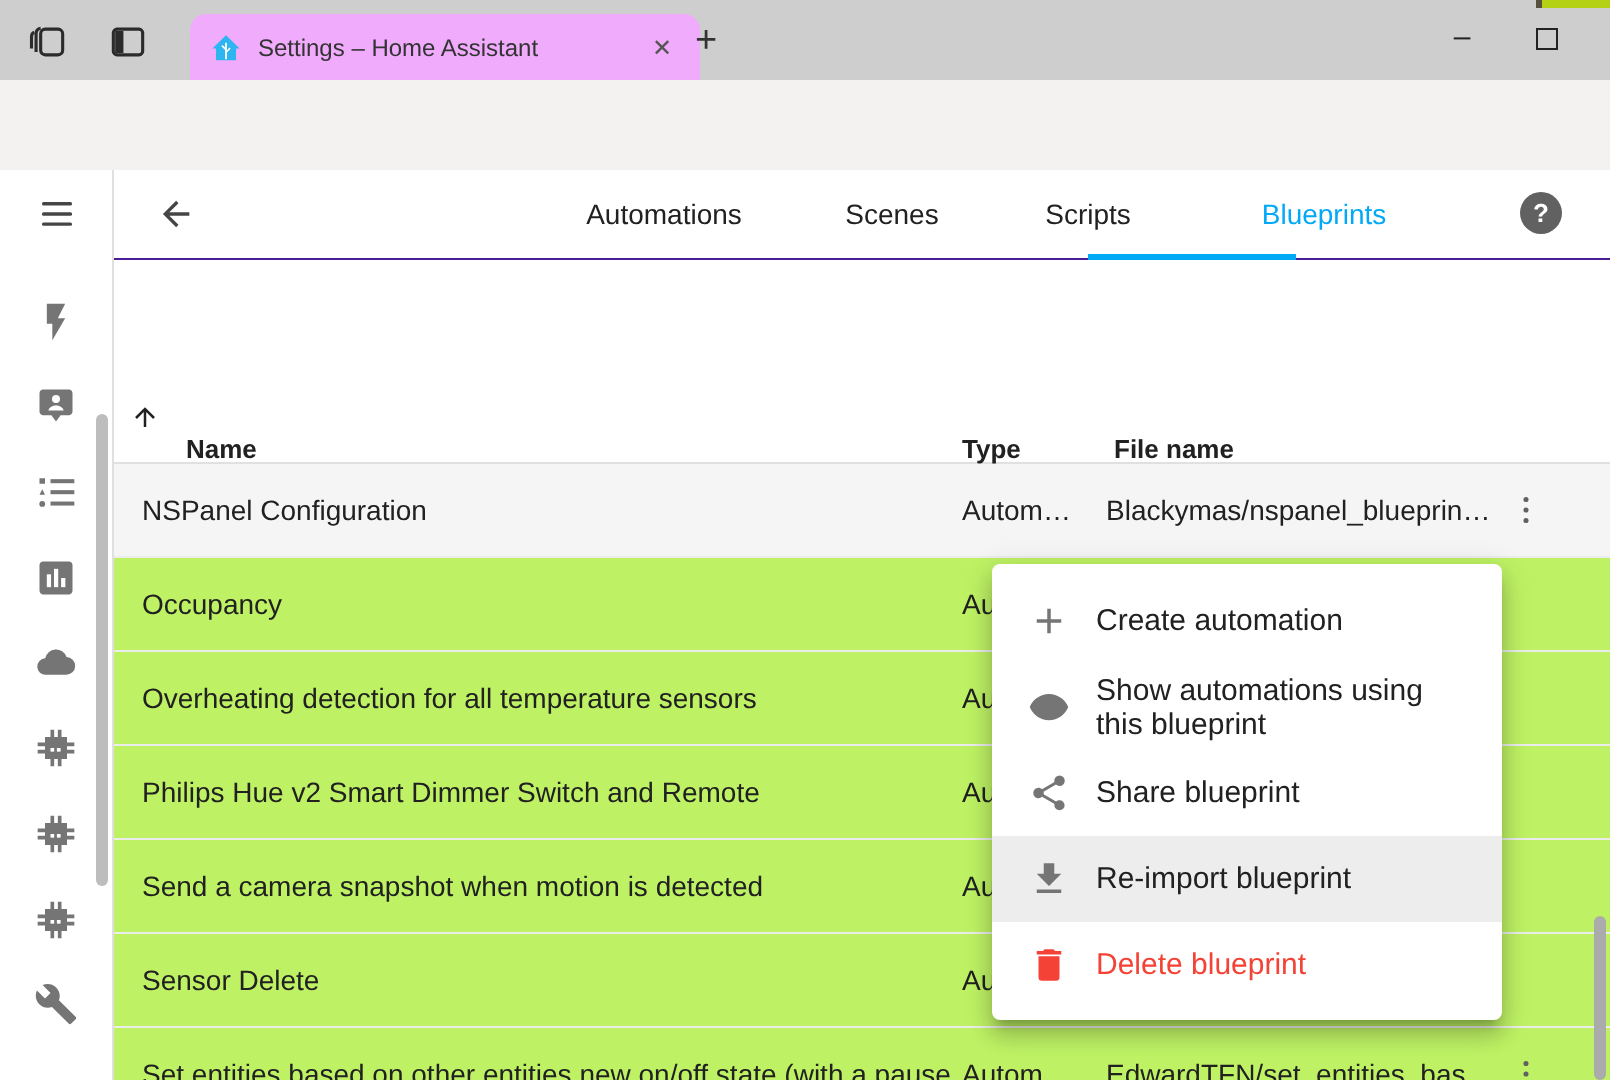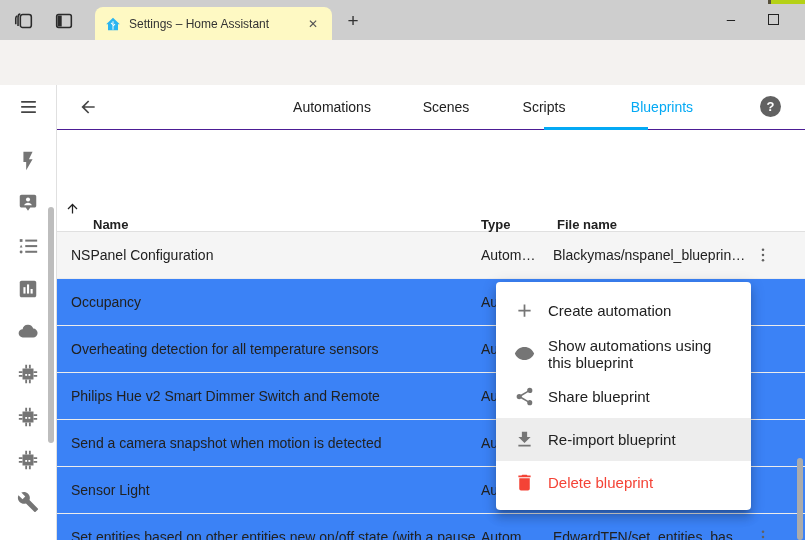--- a/index.html
+++ b/index.html
@@ -3,21 +3,21 @@
 <meta charset="utf-8">
 <style>
   * { margin:0; padding:0; box-sizing:border-box; }
   html,body { width:805px; height:540px; overflow:hidden; background:#fff;
     font-family:"Liberation Sans","DejaVu Sans",sans-serif; }
   .win { position:relative; width:805px; height:540px; background:#cecece; overflow:hidden; }
 
   
   .titlebar { position:absolute; left:0; top:0; width:100%; height:40px; background:#cecece; }
   .tb-icon { position:absolute; width:22px; height:22px; color:#2b2b2b; }
-  .tab { position:absolute; left:95px; top:7px; width:237px; height:33px; background:#fef9c3;
+  .tab { position:absolute; left:95px; top:7px; width:255px; height:33px; background:#f0abfc;
     border-radius:8px 8px 0 0; display:flex; align-items:center; padding:0 10px; }
   .tab-title { flex:1; font-size:12px; color:#333; margin-left:8px; white-space:nowrap;
     overflow:hidden; }
   .tab-close { font-size:12px; color:#555; padding:2px 4px; cursor:default; }
   .newtab { position:absolute; left:341px; top:9px; font-size:19px; color:#333; width:24px;
     height:24px; text-align:center; line-height:24px; font-weight:400; }
   .win-min { position:absolute; left:716px; top:8px; width:30px; height:24px; color:#222;
     font-size:15px; text-align:center; line-height:22px; }
   .win-max { position:absolute; left:768px; top:14px; width:11px; height:11px;
     border:1.5px solid #222; }
@@ -69,21 +69,21 @@
   .search-input { border:none; outline:none; font-size:16px; color:#212121; margin-left:13px;
     width:400px; background:transparent; font-family:"Liberation Sans","DejaVu Sans",sans-serif; }
   .search-input::placeholder { color:#8f8f8f; }
 
   .thead { position:absolute; left:57px; right:0; top:100px; height:47px;
     border-bottom:1px solid #e0e0e0; font-size:13px; font-weight:700; color:#212121; }
   .th { position:absolute; top:16px; line-height:47px; white-space:nowrap; }
   .sort-ic { position:absolute; left:8px; top:16px; width:15px; height:15px; color:#212121; }
 
   .trow { position:absolute; left:57px; right:0; height:47px; border-bottom:1px solid #ececec;
-    font-size:14px; color:#212121; background:#3b82f6; }
+    font-size:14px; color:#212121; background:#bef264; }
   .trow.hl { background:#f5f5f5; }
   .cell { position:absolute; top:0; line-height:47px; white-space:nowrap; overflow:hidden; }
   .c-name { left:14px; width:406px; }
   .c-type { left:424px; width:64px; }
   .c-file { left:496px; width:196px; }
   .kebab { position:absolute; left:697px; top:14px; width:18px; height:18px; color:#616161; }
 
   
   .menu { position:absolute; left:496px; top:197px; width:255px; height:228px; background:#fff;
     border-radius:4px; padding:7px 0; z-index:10;
@@ -362,21 +362,21 @@
       <span class="cell c-name">Philips Hue v2 Smart Dimmer Switch and Remote</span>
       <span class="cell c-type">Autom…</span>
       <span class="cell c-file"></span>
     </div>
     <div class="trow" style="top:335px;">
       <span class="cell c-name">Send a camera snapshot when motion is detected</span>
       <span class="cell c-type">Autom…</span>
       <span class="cell c-file"></span>
     </div>
     <div class="trow" style="top:382px;">
-      <span class="cell c-name">Sensor Light</span>
+      <span class="cell c-name">Sensor Delete</span>
       <span class="cell c-type">Autom…</span>
       <span class="cell c-file"></span>
     </div>
     <div class="trow" style="top:429px;">
       <span class="cell c-name">Set entities based on other entities new on/off state (with a pause entity)</span>
       <span class="cell c-type">Autom…</span>
       <span class="cell c-file">EdwardTFN/set_entities_bas…</span>
       <div class="kebab">
         <svg viewBox="0 0 24 24" fill="currentColor">
             <circle cx="12" cy="5" r="1.7"></circle>

